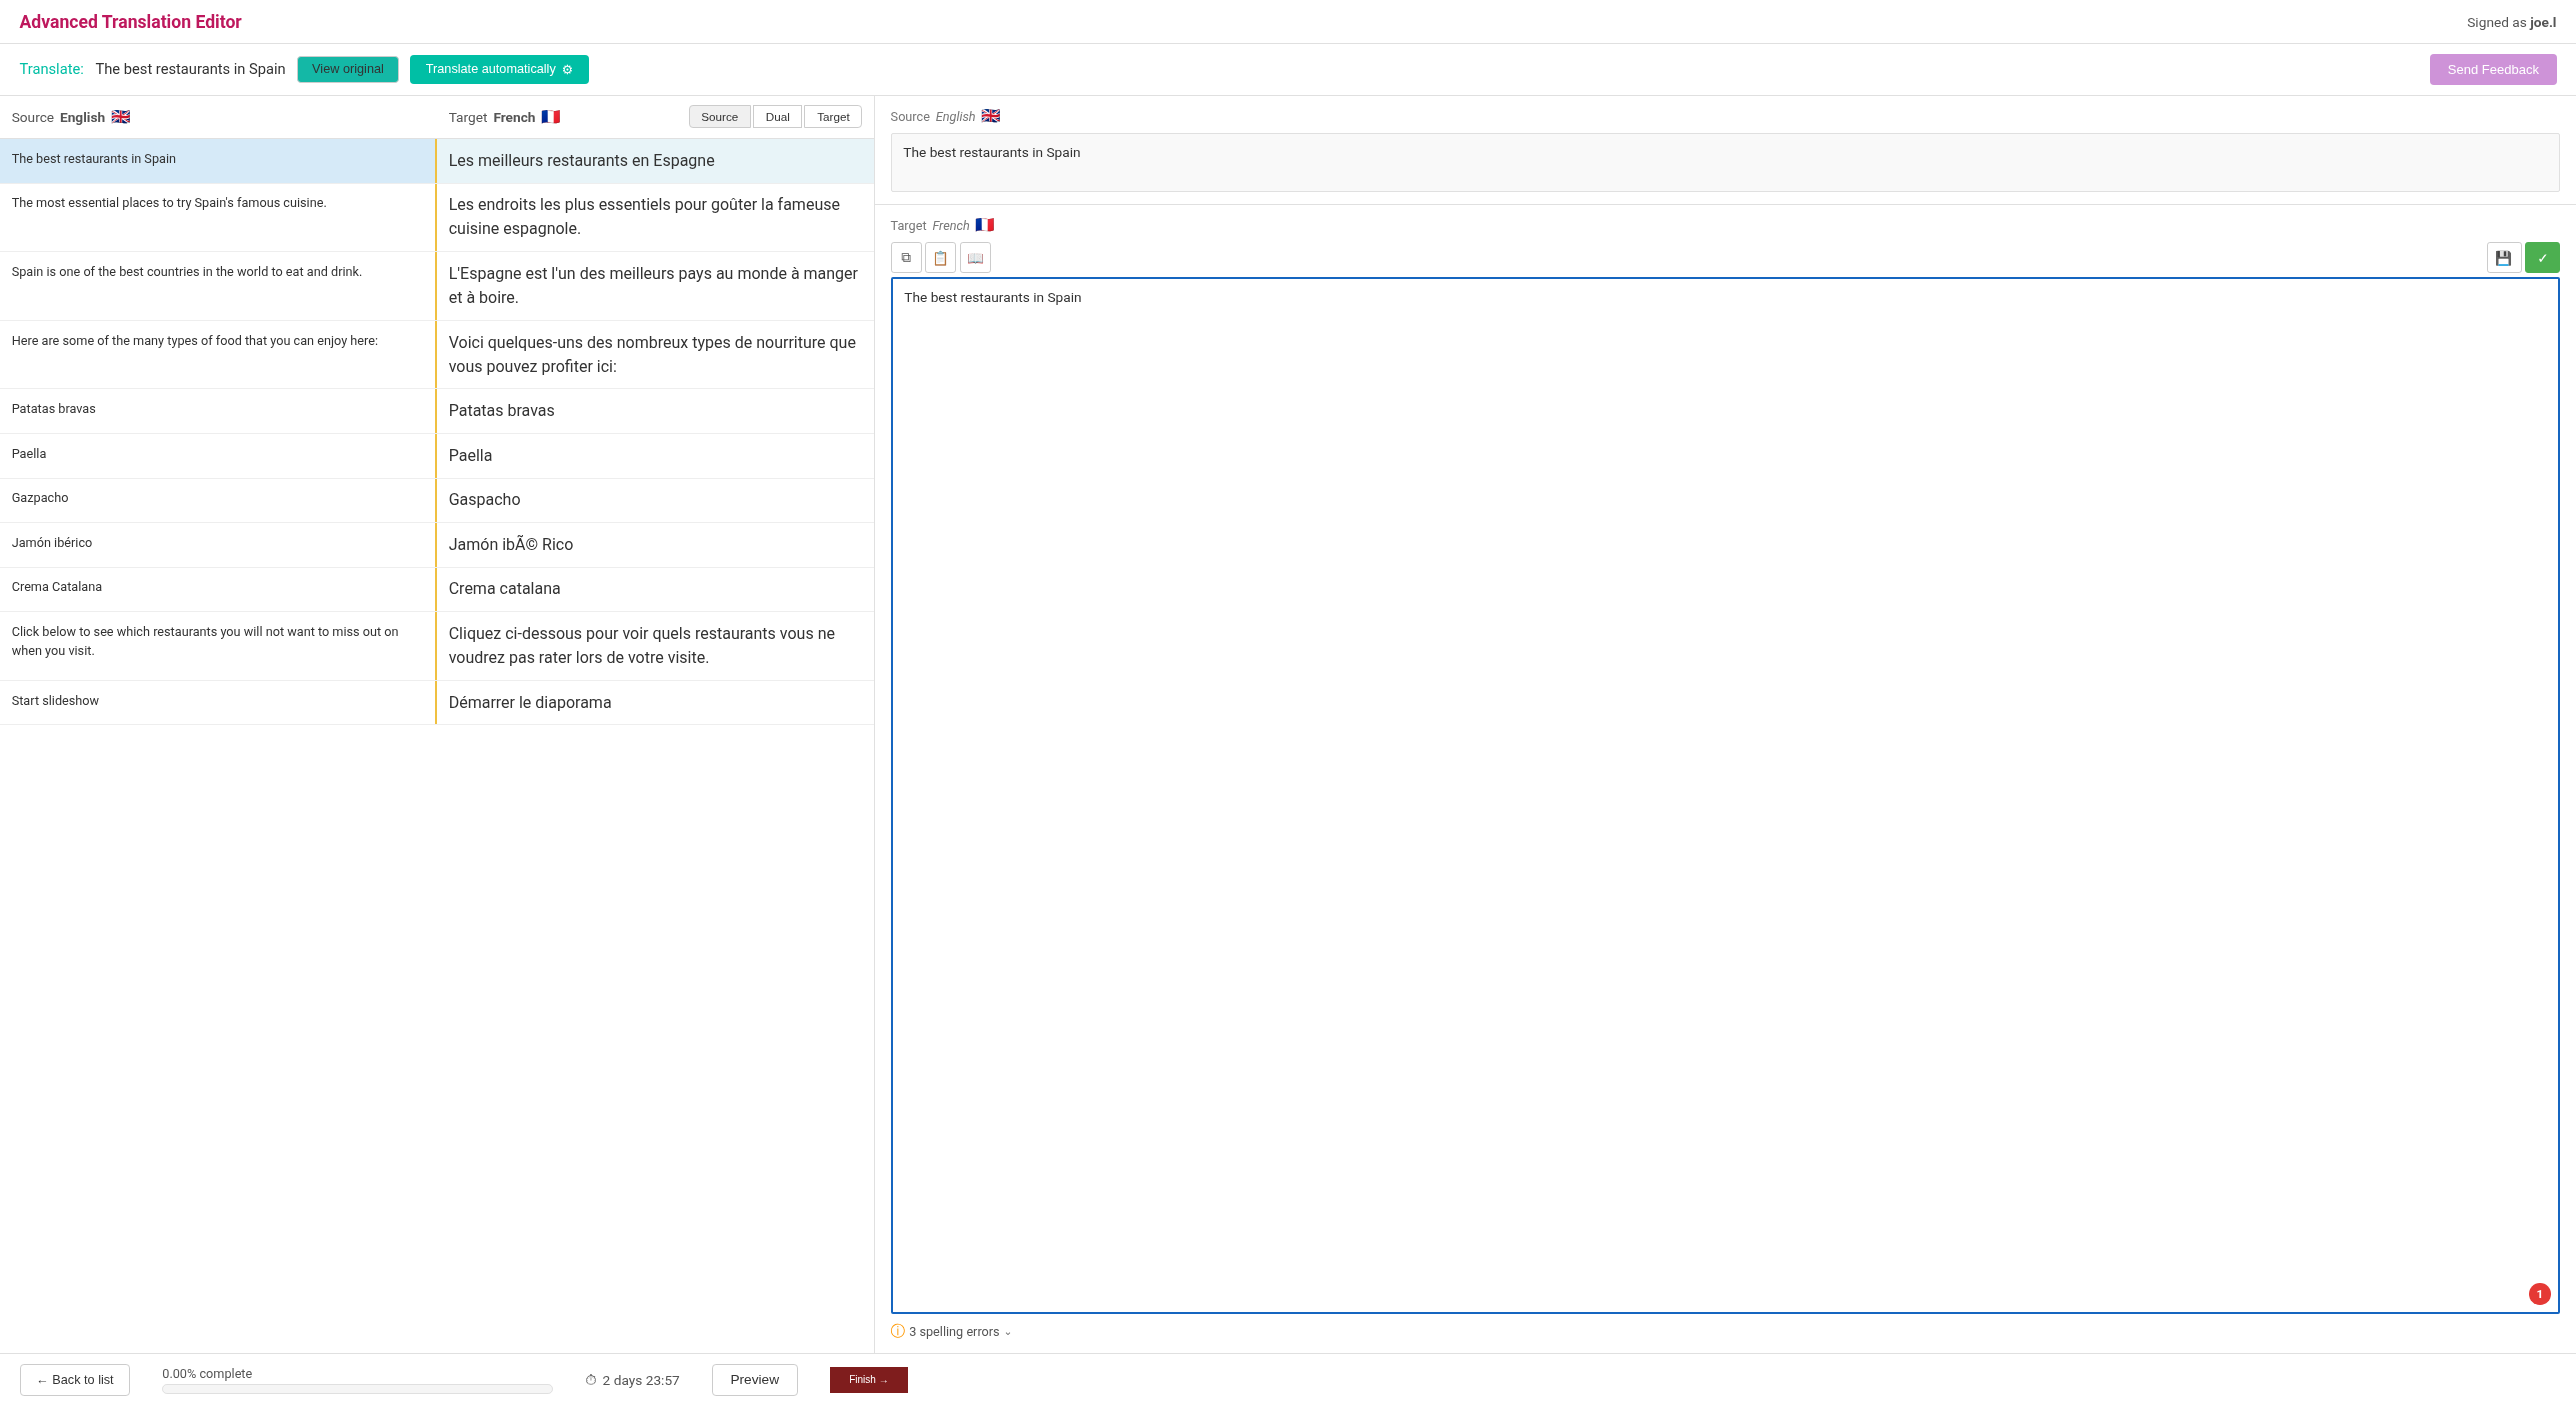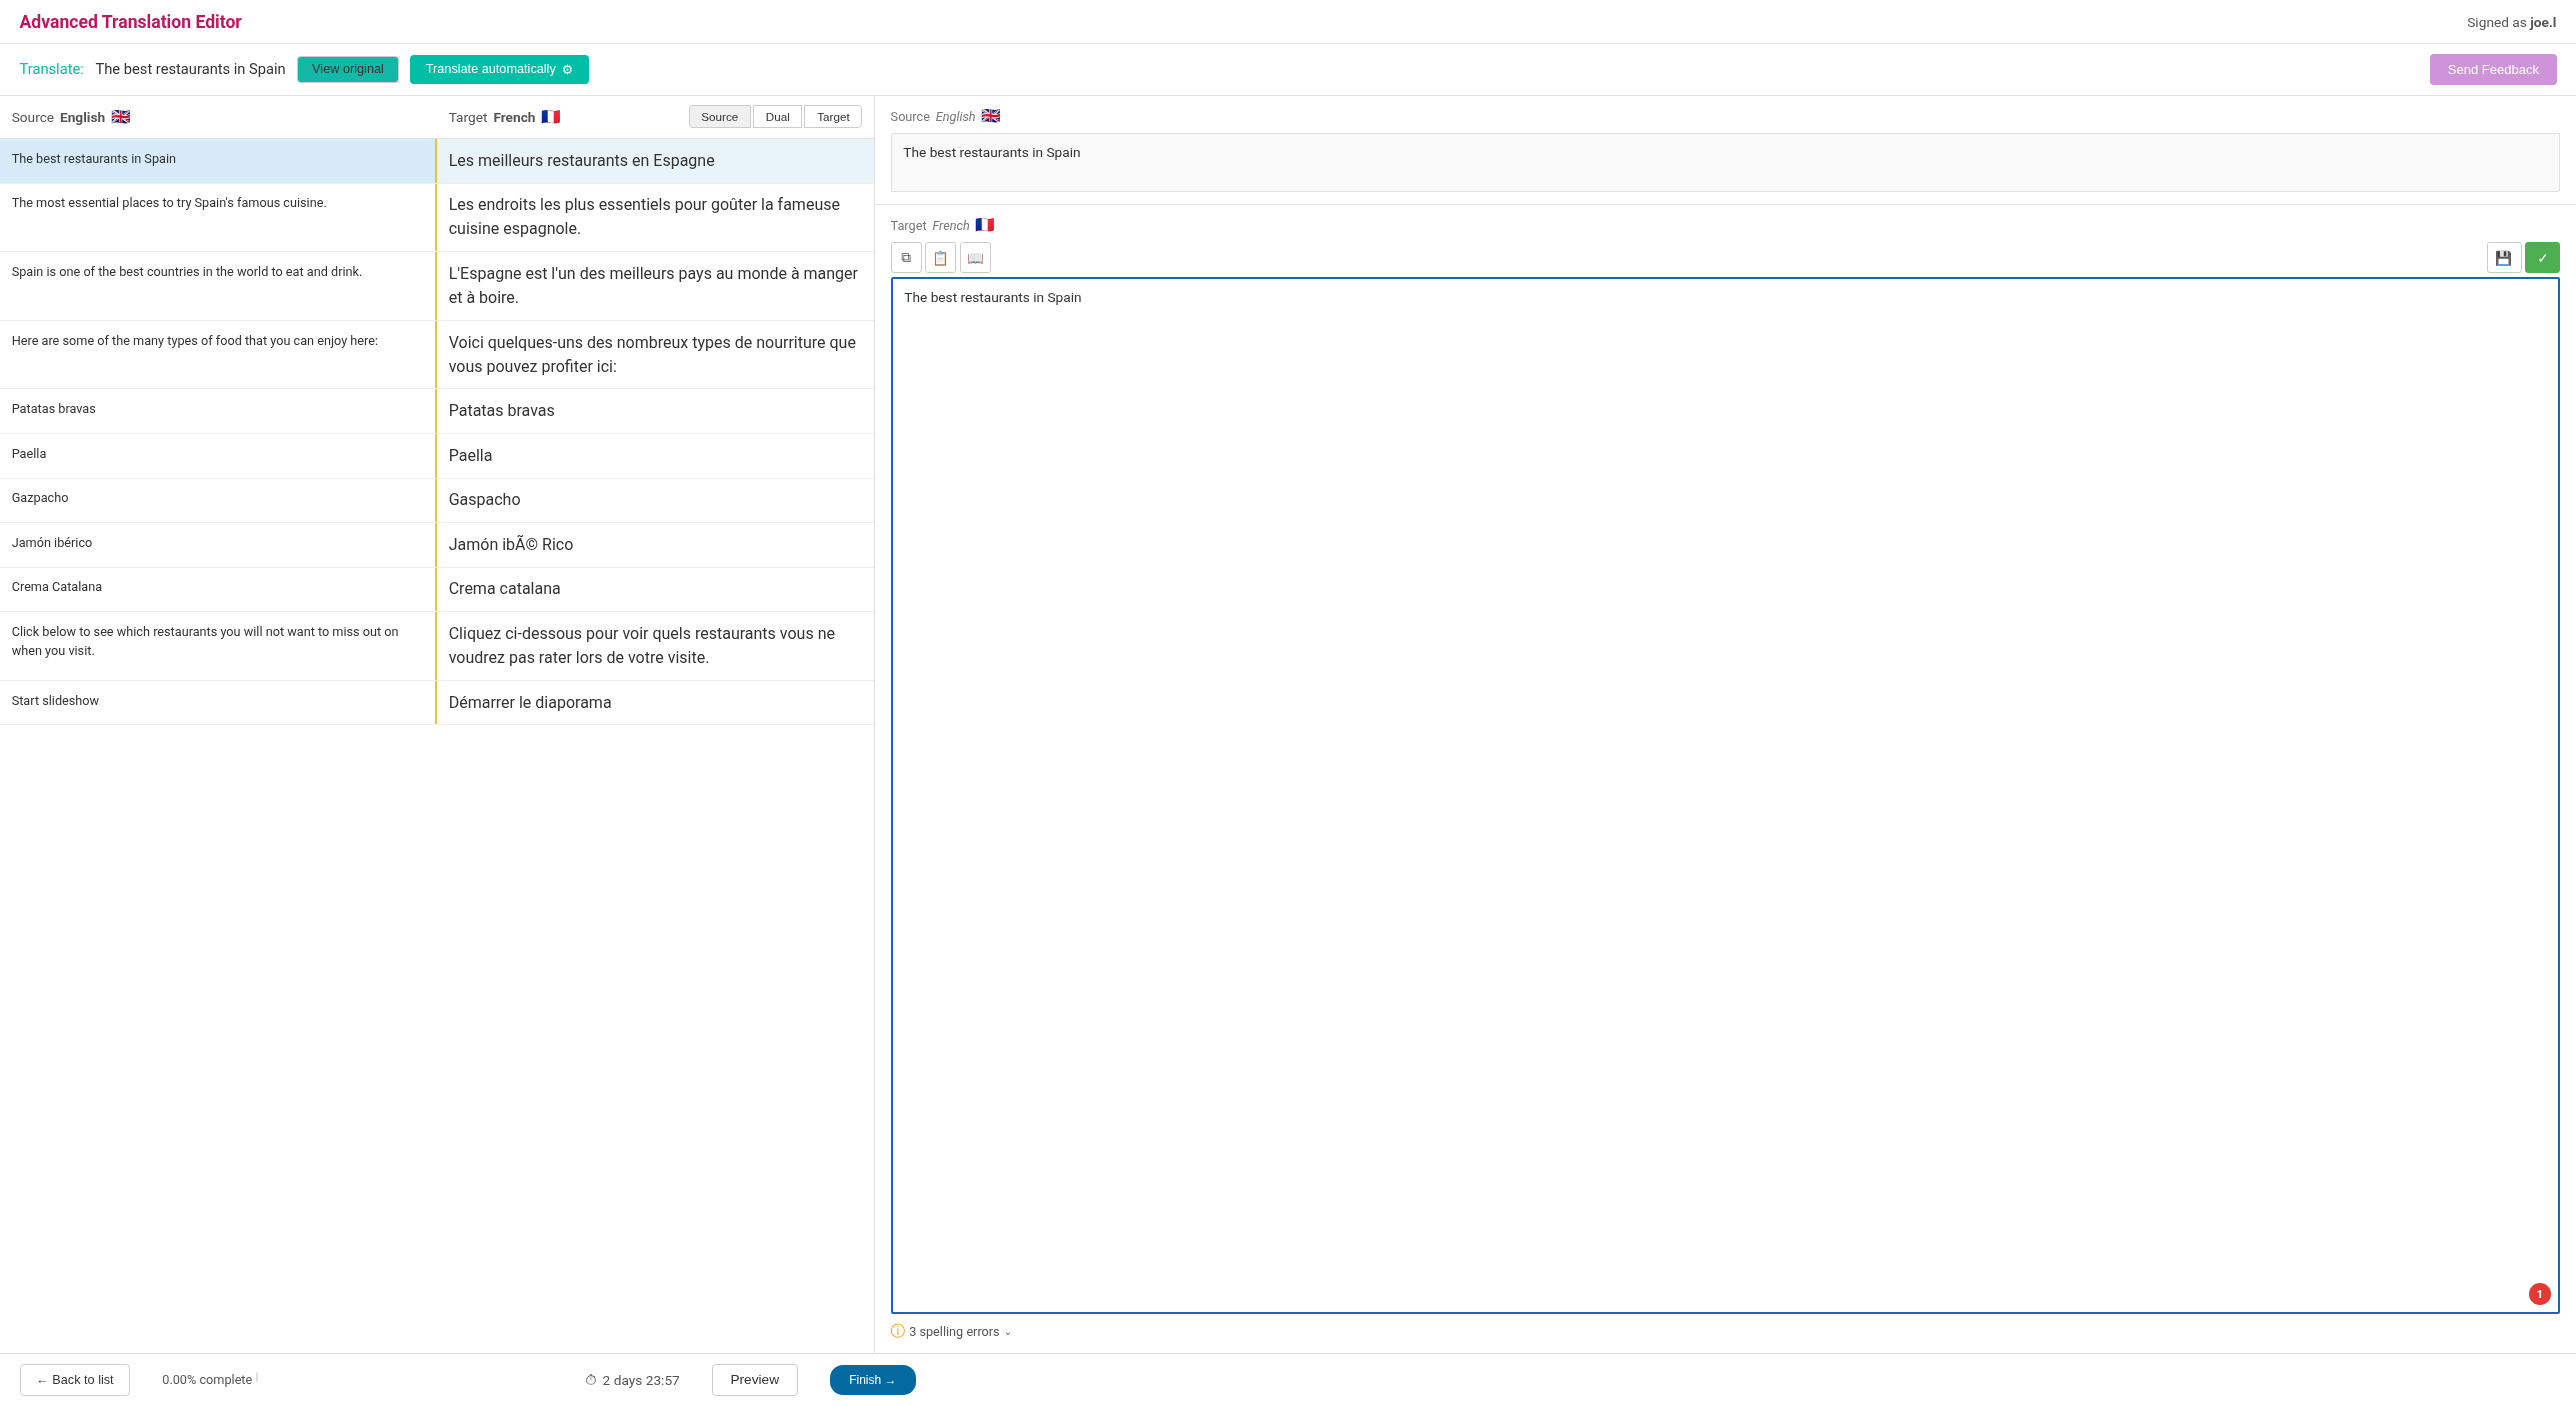--- a/index.html
+++ b/index.html
@@ -157,40 +157,40 @@
     .footer {
       display: flex; align-items: center; padding: 9.8px 19.5px;
       border-top: 1px solid #e0e0e0; background: #fff; gap: 32px;
     }
     .btn-back {
       border: 1px solid #ccc; background: #fff; padding: 7.8px 15.6px;
       border-radius: 3.9px; cursor: pointer; font-size: 12.7px; color: #333;
       white-space: nowrap;
     }
     .progress-area {
-      flex: 1; display: flex; gap: 3.9px; max-width: 391px;
+      flex: 1; display: flex; flex-direction: column; gap: 3.9px; max-width: 391px;
     }
     .progress-label { font-size: 12.7px; color: #555; }
     .progress-bar-bg {
       height: 9.8px; background: #f5f5f5; border-radius: 4.9px; border: 1px solid #e0e0e0;
     }
     .progress-bar-fill {
       height: 100%; background: #f5c518; border-radius: 4.9px; width: 0%;
     }
     .timer-area {
       display: flex; align-items: center; gap: 5.9px; font-size: 13.7px; color: #555;
     }
     .clock-icon { font-size: 14.7px; color: #555; }
     .btn-preview {
       border: 1px solid #ccc; background: #fff; padding: 7.8px 17.6px;
       border-radius: 3.9px; cursor: pointer; font-size: 13.7px; color: #333;
     }
     .btn-finish {
-      background: #0369a1; color: #fff; border: none; padding: 7.8px 19.5px;
-      border-radius: 13px; cursor: pointer; font-size: 12px;
+      background: #7f1d1d; color: #fff; border: none; padding: 7.8px 19.5px;
+      border-radius: 0; cursor: pointer; font-size: 10px;
     }
 
     
     .flag { font-size: 15.6px; }
   </style>
 </head>
 <body>
 
 <div class="app-header">
   <span class="app-title">Advanced Translation Editor</span>

